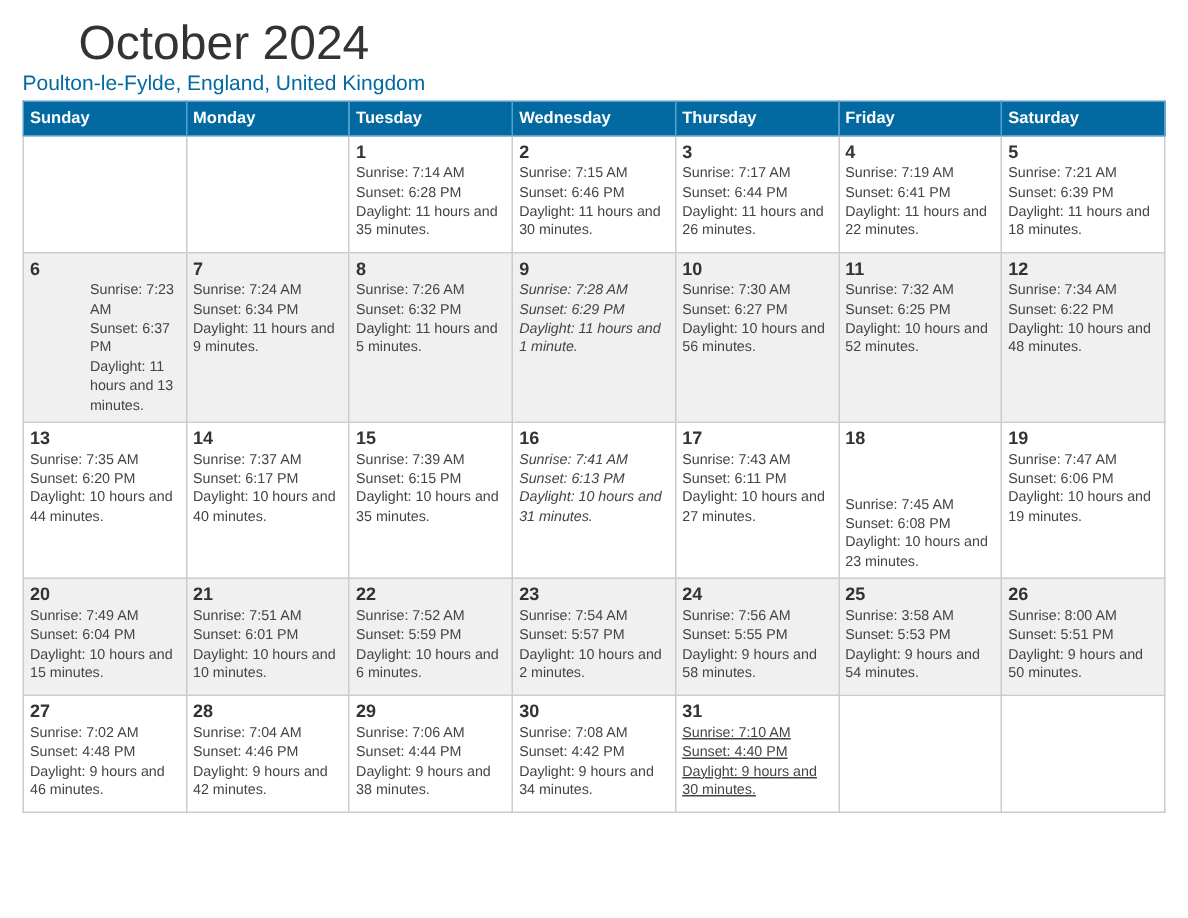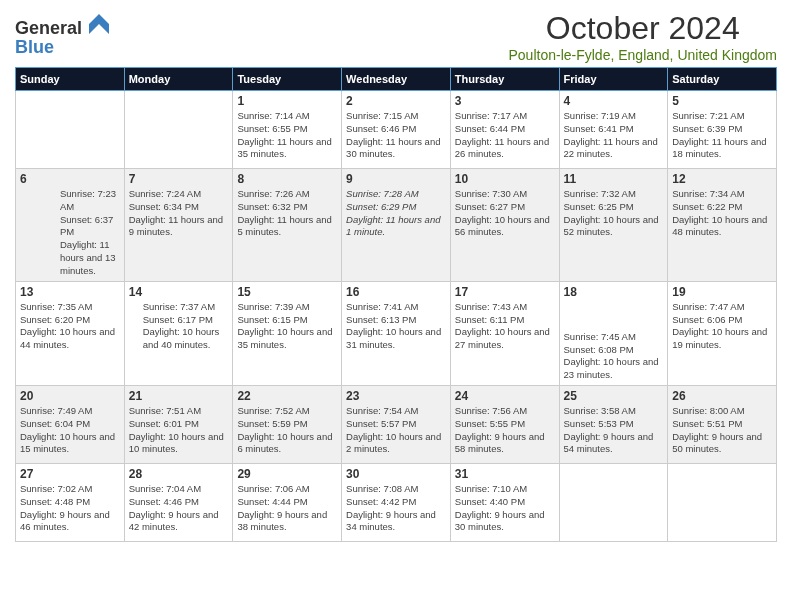--- a/index.html
+++ b/index.html
@@ -45,29 +45,29 @@
     .title-section {
       text-align: center;
     }
     .month-title {
       font-size: 32px;
       color: #333;
       font-weight: normal;
     }
     .subtitle {
       font-size: 14px;
-      color: #4d7c0f;
+      color: #0369a1;
     }
     table {
       width: 100%;
       border-collapse: collapse;
       font-size: 10px;
     }
     thead tr {
-      background-color: #0f172a;
+      background-color: #0369a1;
       color: #fff;
     }
     thead th {
       padding: 5px 4px;
       font-size: 11px;
       font-weight: bold;
       text-align: left;
       border: 1px solid #5a9ed0;
     }
     tbody tr {
@@ -100,30 +100,20 @@
     }
     tbody tr:nth-child(even) .empty-cell {
       background: #f0f0f0;
     }
   </style>
 </head>
 <body>
 
 <div class="container">
   <div class="header-row">
-    <div class="logo">
-      <div>
-        <span class="logo-text-general">General</span>
-        <svg class="logo-icon" viewBox="0 0 20 20" xmlns="http://www.w3.org/2000/svg">
-          <polygon points="0,10 10,0 20,10 20,20 10,10 0,20" fill="#3a7ebf"></polygon>
-        </svg>
-        <br>
-        <span class="logo-text-blue">Blue</span>
-      </div>
-    </div>
     <div class="title-section">
       <div class="month-title">October 2024</div>
       <div class="subtitle">Poulton-le-Fylde, England, United Kingdom</div>
     </div>
   </div>
 
   <table>
     <thead>
       <tr>
 
@@ -136,21 +126,21 @@
           <th>Saturday</th>
         </tr>
     </thead>
     <tbody id="calendar-body">
     <tr>
           <td class="empty-cell"></td>
           <td class="empty-cell"></td>
           <td>
             <span class="day-number">1</span>
             <div class="day-info" style="white-space: pre-line;">Sunrise: 7:14 AM
-Sunset: 6:55 PM
+Sunset: 6:28 PM
 Daylight: 11 hours and 35 minutes.</div>
           </td>
           <td>
             <span class="day-number">2</span>
             <div class="day-info" style="white-space: pre-line;">Sunrise: 7:15 AM
 Sunset: 6:46 PM
 Daylight: 11 hours and 30 minutes.</div>
           </td>
           <td>
             <span class="day-number">3</span>
@@ -217,33 +207,33 @@
         </tr>
         <tr>
           <td>
             <span class="day-number">13</span>
             <div class="day-info" style="white-space: pre-line;">Sunrise: 7:35 AM
 Sunset: 6:20 PM
 Daylight: 10 hours and 44 minutes.</div>
           </td>
           <td>
             <span class="day-number">14</span>
-            <div class="day-info" style="white-space: pre-line; margin-left: 14px;">Sunrise: 7:37 AM
+            <div class="day-info" style="white-space: pre-line;">Sunrise: 7:37 AM
 Sunset: 6:17 PM
 Daylight: 10 hours and 40 minutes.</div>
           </td>
           <td>
             <span class="day-number">15</span>
             <div class="day-info" style="white-space: pre-line;">Sunrise: 7:39 AM
 Sunset: 6:15 PM
 Daylight: 10 hours and 35 minutes.</div>
           </td>
           <td>
             <span class="day-number">16</span>
-            <div class="day-info" style="white-space: pre-line;">Sunrise: 7:41 AM
+            <div class="day-info" style="white-space: pre-line; font-style: italic;">Sunrise: 7:41 AM
 Sunset: 6:13 PM
 Daylight: 10 hours and 31 minutes.</div>
           </td>
           <td>
             <span class="day-number">17</span>
             <div class="day-info" style="white-space: pre-line;">Sunrise: 7:43 AM
 Sunset: 6:11 PM
 Daylight: 10 hours and 27 minutes.</div>
           </td>
           <td>
@@ -323,21 +313,21 @@
 Daylight: 9 hours and 38 minutes.</div>
           </td>
           <td>
             <span class="day-number">30</span>
             <div class="day-info" style="white-space: pre-line;">Sunrise: 7:08 AM
 Sunset: 4:42 PM
 Daylight: 9 hours and 34 minutes.</div>
           </td>
           <td>
             <span class="day-number">31</span>
-            <div class="day-info" style="white-space: pre-line;">Sunrise: 7:10 AM
+            <div class="day-info" style="white-space: pre-line; text-decoration: underline;">Sunrise: 7:10 AM
 Sunset: 4:40 PM
 Daylight: 9 hours and 30 minutes.</div>
           </td>
           <td class="empty-cell"></td>
           <td class="empty-cell"></td>
         </tr>
       </tbody>
   </table>
 </div>
 

